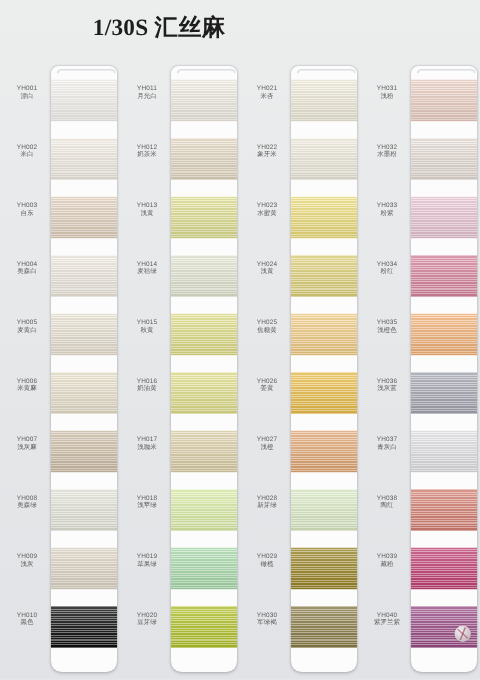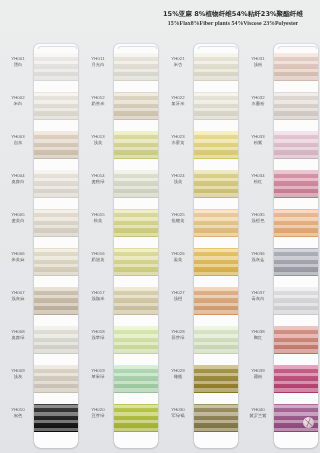--- a/index.html
+++ b/index.html
@@ -56,25 +56,22 @@
   .tag:after{content:"";position:absolute;left:50%;top:50%;width:1px;height:9px;margin:-4.5px 0 0 -.5px;
     background:rgba(150,40,70,.5);transform:rotate(-48deg);}
 </style>
 </head>
 <body>
 
 <div class="sheet">
 
   <div class="header">
 
-
-    <div class="comp">
-      <div class="comp-cn">15%亚麻 8%植物纤维54%粘纤23%聚酯纤维</div>
-      <div class="comp-en">15%Flax8%Fiber plants 54%Viscose 23%Polyester</div>
-    </div>
+    <div class="title">1/30S 汇丝麻</div>
+
   </div>
 
   <div class="grid" id="grid">
       <div class="col col0">
         <div class="labels">
           <div class="lab" style="top: 18px;">
             <div class="code">YH001</div>
             <div class="cn">漂白</div>
           </div>
           <div class="lab" style="top: 57px;">

